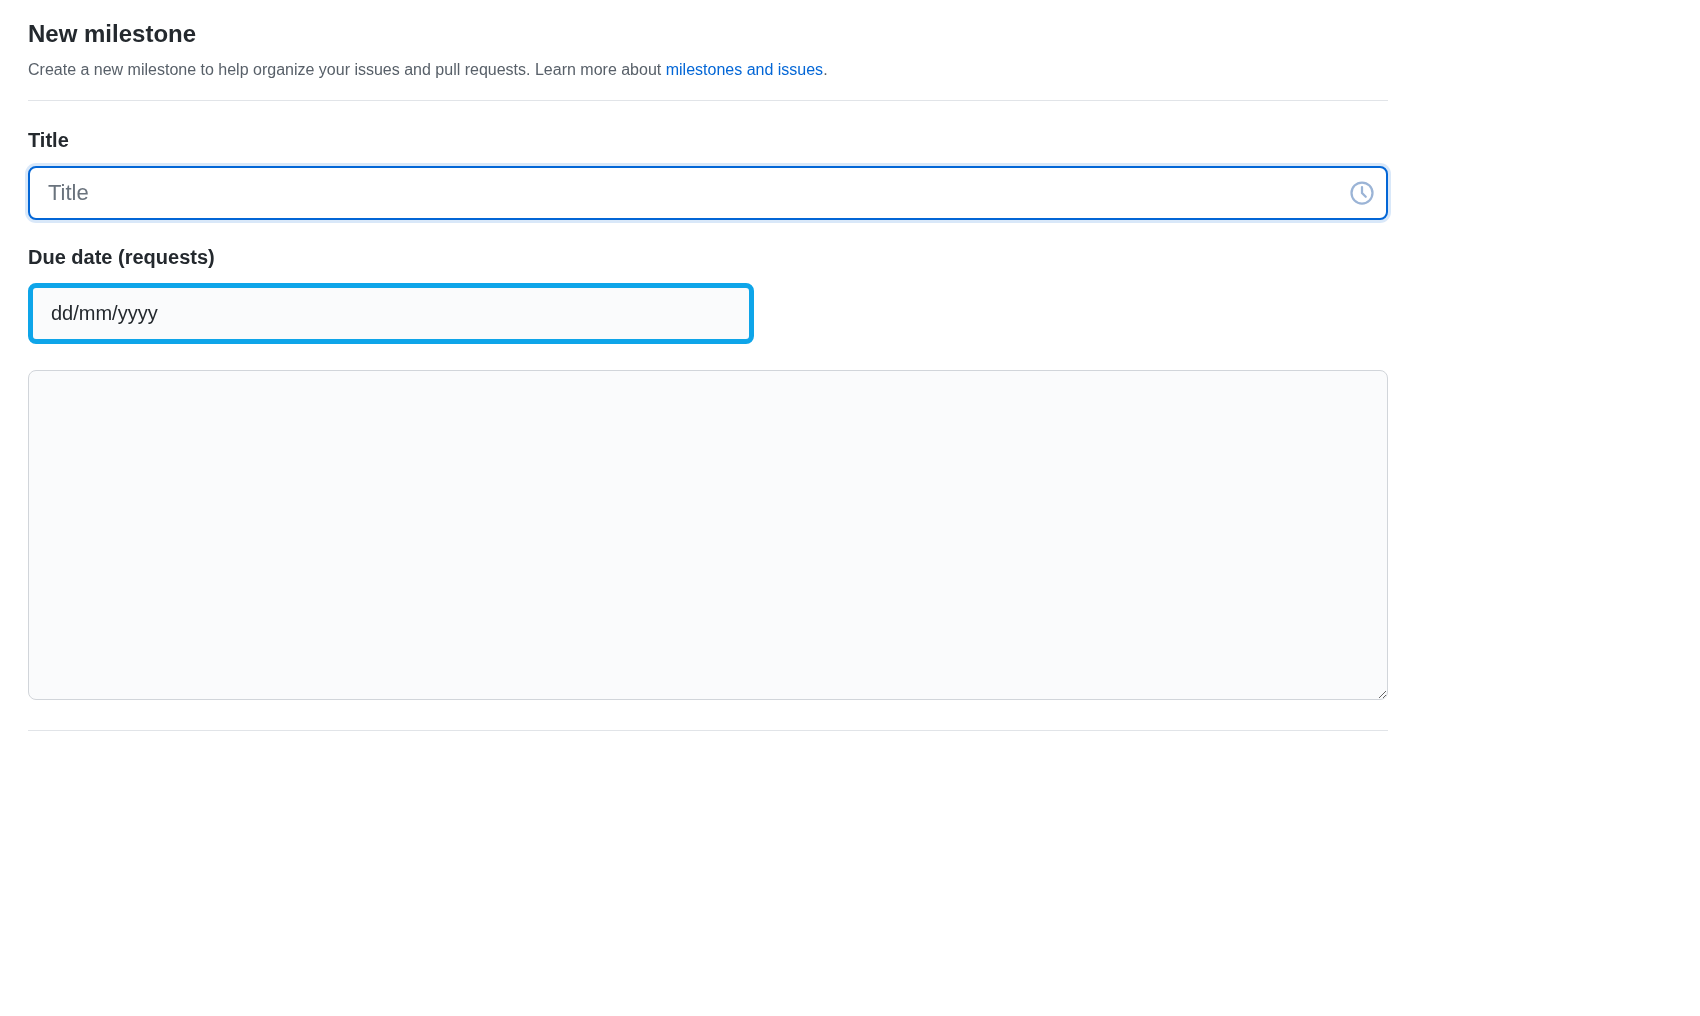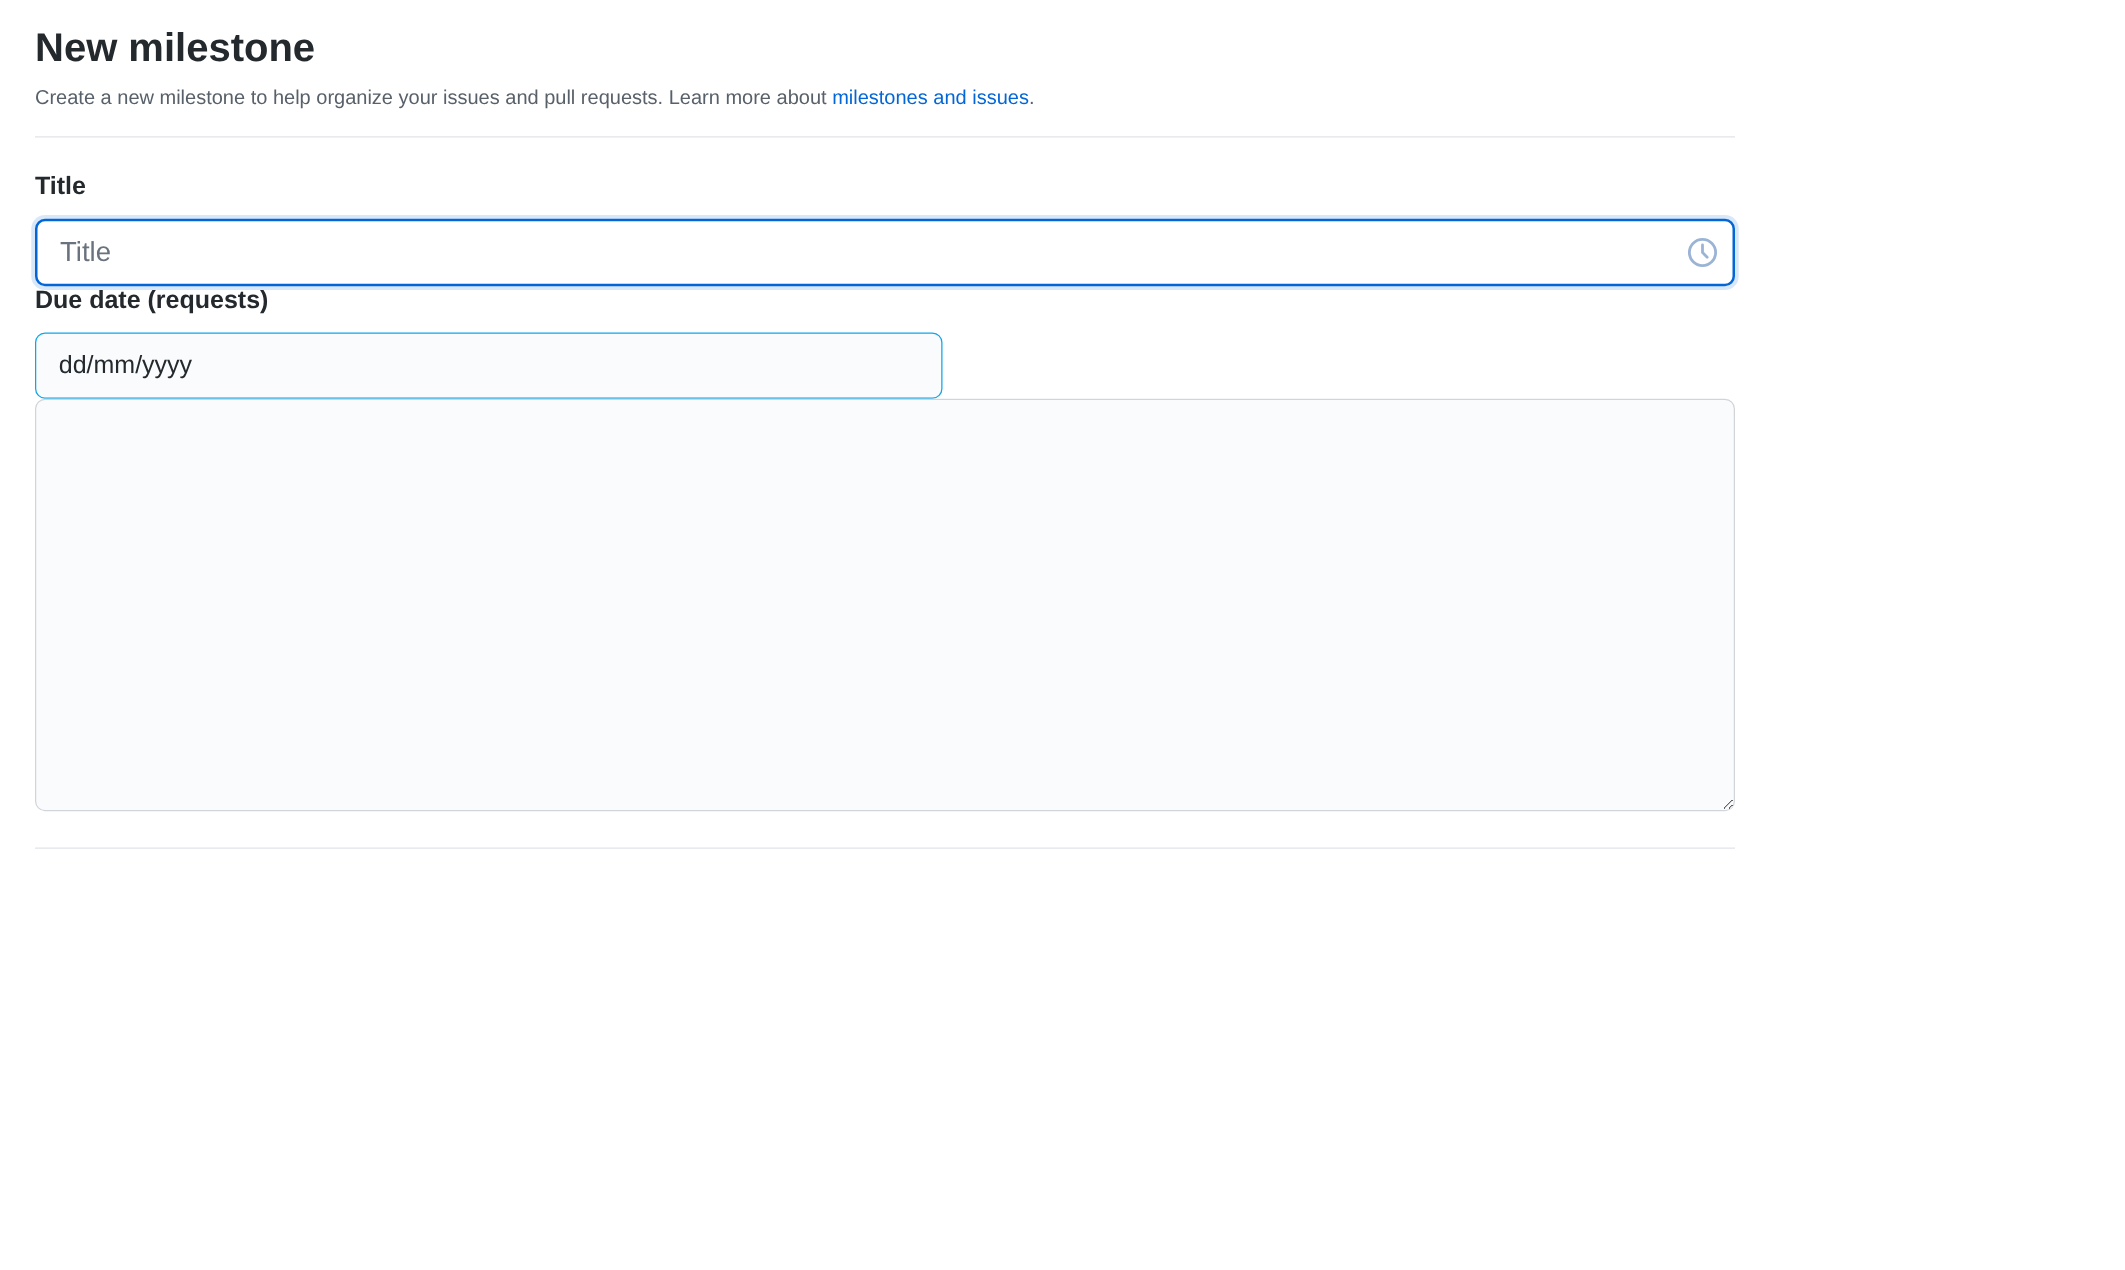--- a/index.html
+++ b/index.html
@@ -15,35 +15,36 @@
     }
     .container {
       max-width: 1360px;
     }
     .header {
       border-bottom: 1px solid #e1e4e8;
       padding-bottom: 18px;
       margin-bottom: 28px;
     }
     .page-title {
-      font-size: 32px;
+      font-size: 24px;
       font-weight: 600;
       color: #24292e;
       margin-bottom: 10px;
     }
     .page-subtitle {
       font-size: 16px;
       color: #586069;
       line-height: 1.5;
     }
     .page-subtitle a {
       color: #0366d6;
       text-decoration: none;
     }
     .form-group {
+      margin-bottom: 26px;
     }
     .form-label {
       display: block;
       font-size: 20px;
       font-weight: 600;
       color: #24292e;
       margin-bottom: 14px;
     }
     .title-input-wrapper {
       position: relative;
@@ -71,21 +72,21 @@
       transform: translateY(-50%);
       width: 24px;
       height: 24px;
       color: #9bb4d6;
       pointer-events: none;
     }
     .date-input {
       width: 726px;
       font-size: 20px;
       padding: 14px 18px;
-      border: 1px solid #0ea5e9;
+      border: 5px solid #0ea5e9;
       border-radius: 8px;
       background: #fafbfc;
       color: #24292e;
       outline: none;
     }
     .date-input::placeholder {
       color: #24292e;
     }
     .description-textarea {
       width: 100%;

